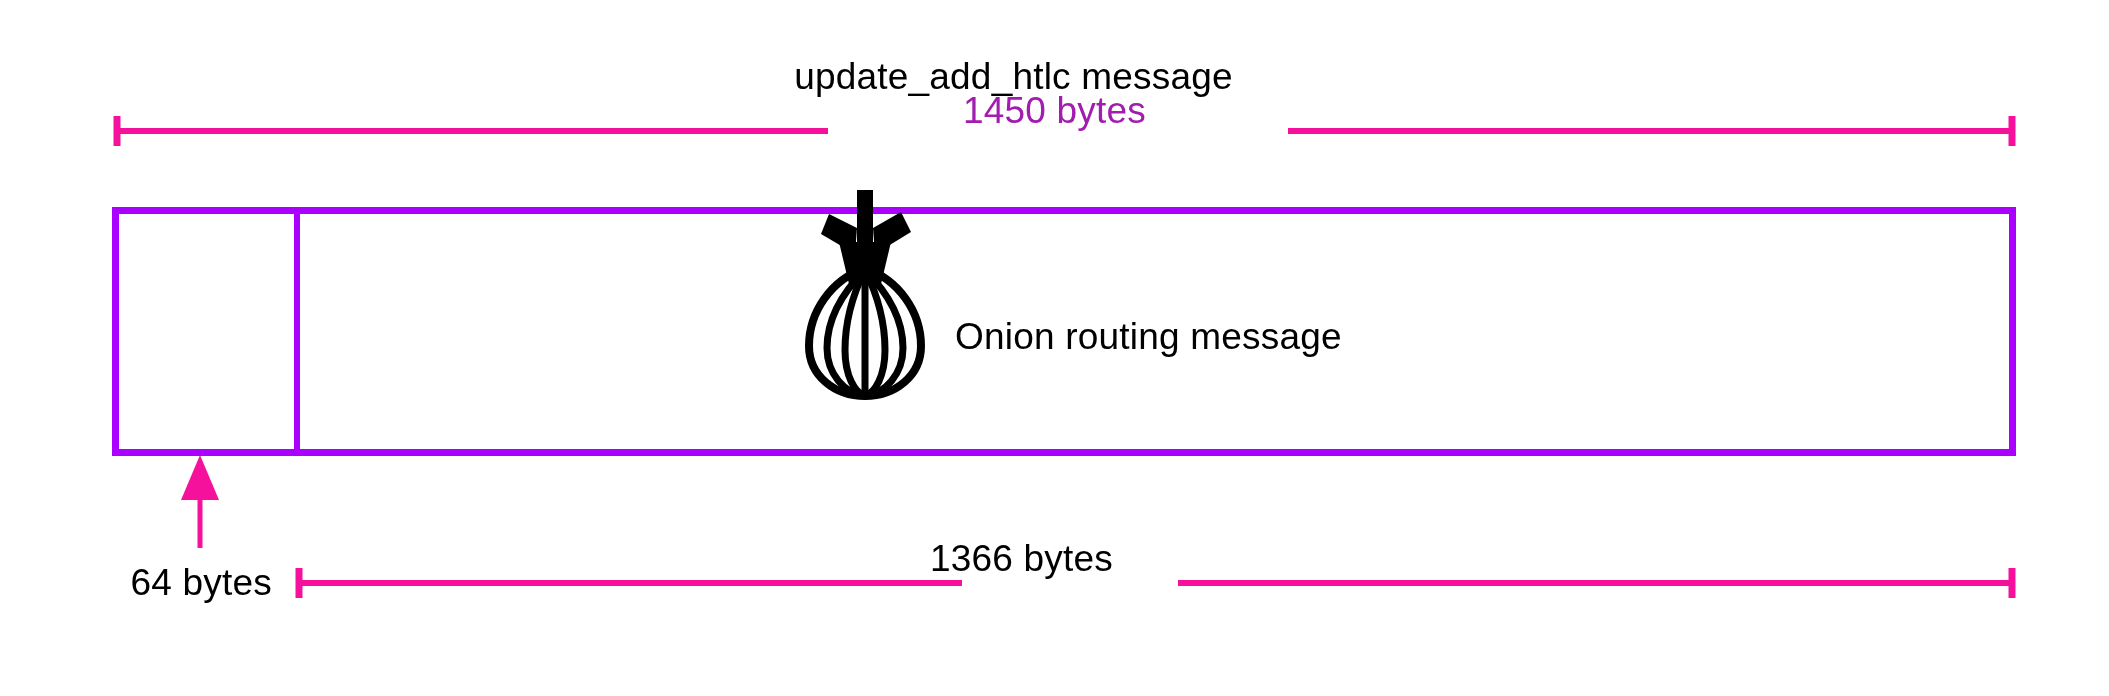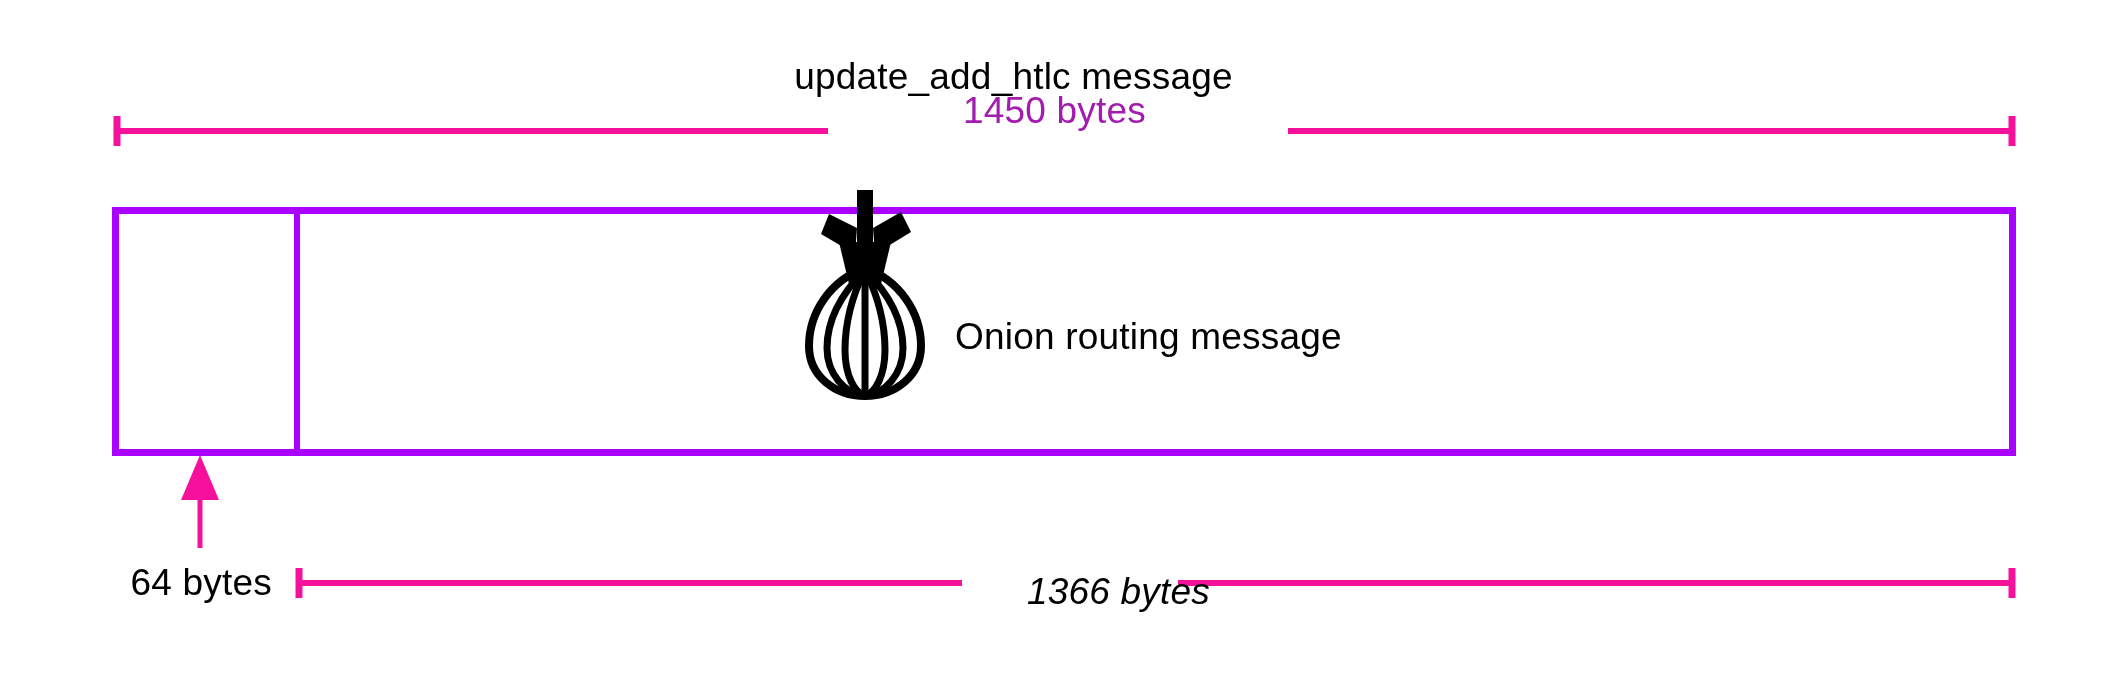--- a/index.html
+++ b/index.html
@@ -57,26 +57,25 @@
   #left-size-label {
     left: 0px;
     top: 561px;
     width: 272px;
     text-align: right;
     font-size: 37px;
     line-height: 44px;
   }
   #right-size-label {
     left: 930px;
-    top: 570px;
+    top: 537px;
     width: 280px;
-    text-align: right;
+    text-align: left;
     font-size: 37px;
     line-height: 44px;
-    font-style: italic;
   }
 </style>
 </head>
 <body>
 
 <div id="stage" style="background: rgb(255, 255, 255);">
 
   <svg class="layer" viewBox="0 0 2109 696" xmlns="http://www.w3.org/2000/svg">
 
     <g>

